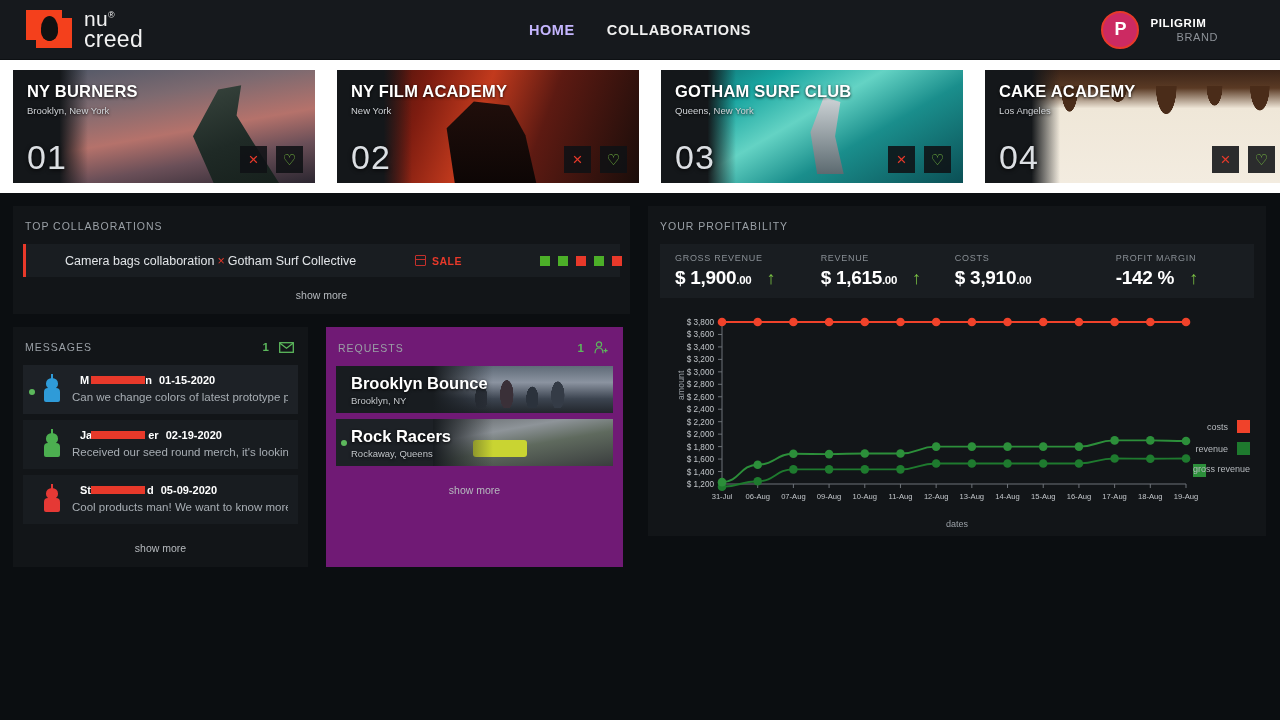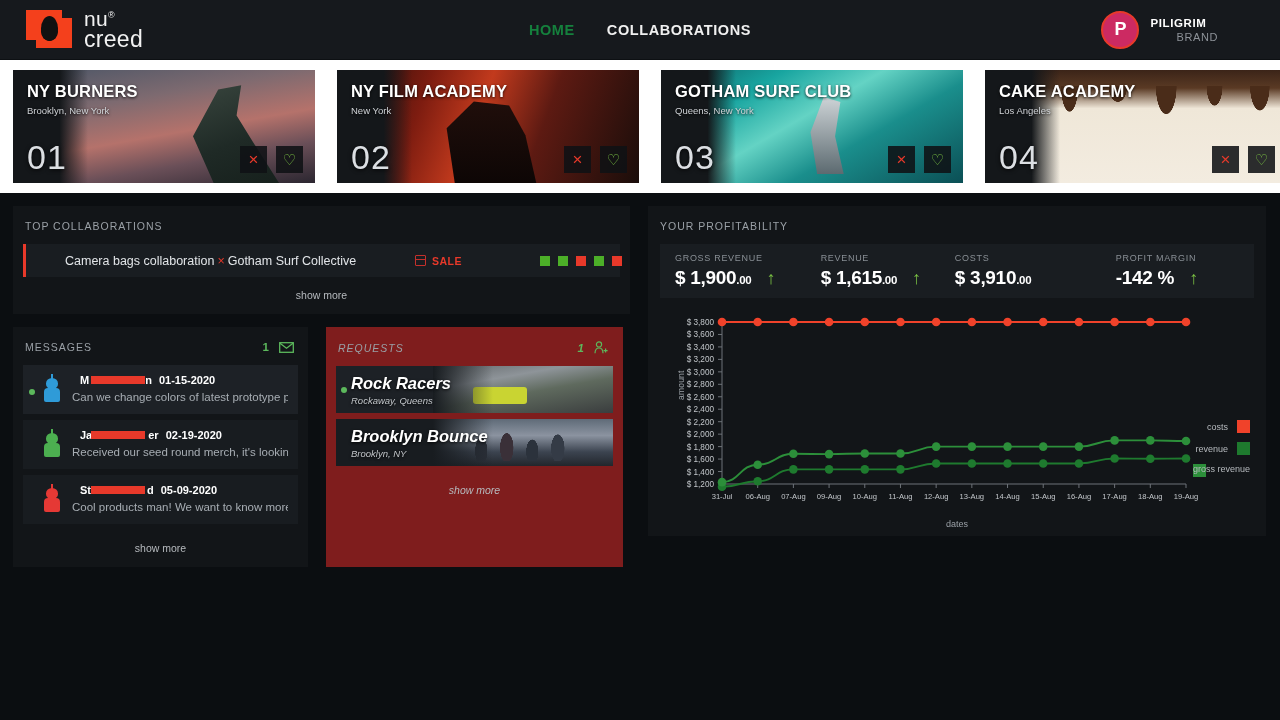--- a/index.html
+++ b/index.html
@@ -28,21 +28,21 @@
   .logo-text { line-height:0.92; }
   .logo-text .l1 { font-size:21px; color:#f2f2f2; font-weight:400; letter-spacing:.3px; }
   .logo-text .l1 sup { font-size:9px; vertical-align:super; }
   .logo-text .l2 { font-size:23px; color:#f2f2f2; font-weight:400; letter-spacing:.3px; }
 
   .navlinks {
     position:absolute; left:50%; transform:translateX(-50%);
     display:flex; gap:32px; align-items:center;
   }
   .navlink { font-size:14.5px; font-weight:bold; letter-spacing:.6px; cursor:pointer; }
-  .navlink.active { color:#15803d; }
+  .navlink.active { color:#c4b5fd; }
   .navlink.plain { color:#f0f0f0; }
 
   .user { position:absolute; right:62px; display:flex; align-items:center; gap:11px; }
   .avatar-big {
     width:38px; height:38px; border-radius:50%;
     background:#cc2a62; border:2px solid #e8392a;
     display:flex; align-items:center; justify-content:center;
     color:#fff; font-size:18px; font-weight:bold;
   }
   .user-meta .uname { font-size:11.5px; font-weight:bold; letter-spacing:.6px; color:#fff; }
@@ -141,21 +141,21 @@
   .sale-txt { font-size:10.5px; font-weight:bold; color:#e8392a; letter-spacing:.5px; }
   .sq-row { position:absolute; left:517px; display:flex; gap:8px; }
   .sq { width:10px; height:10px; }
   .showmore {
     text-align:center; font-size:10.5px; color:#b6babe; padding:12px 0 13px; cursor:pointer;
   }
 
   
   .sub-row { display:flex; gap:18px; margin-top:13px; }
   .msg-panel { width:295px; background:#121518; }
-  .req-panel { width:297px; background:#7f1d1d;font-style:italic; }
+  .req-panel { width:297px; background:#701a75; }
 
   .msg-item { margin:0 10px 6px; background:#181c20; padding:9px 10px 10px 0; display:flex; }
   .msg-item.unread { background:#1d2126; }
   .msg-dot { width:6px; height:6px; border-radius:50%; background:#5cb85c; margin:15px 6px 0 6px; flex:0 0 auto; }
   .msg-dot.blank { background:transparent; }
   .msg-av { width:22px; height:26px; flex:0 0 auto; margin-top:4px; position:relative; }
   .av-head { position:absolute; left:5px; top:0; width:12px; height:11px; border-radius:50% 50% 45% 45%; }
   .av-body { position:absolute; left:3px; top:10px; width:16px; height:14px; border-radius:4px 4px 2px 2px; }
   .av-ant { position:absolute; left:10px; top:-4px; width:2px; height:5px; }
   .msg-body { margin-left:9px; flex:1; min-width:0; }
@@ -429,35 +429,35 @@
           <span class="hcount">
             <span class="hnum">1</span>
             <svg width="15" height="13" viewBox="0 0 15 13">
               <circle cx="5" cy="3.4" r="2.6" fill="none" stroke="#5cb85c" stroke-width="1.2"></circle>
               <path d="M1 12.3 C1 8.4 3 7 5 7 C7 7 9 8.4 9 12.3" fill="none" stroke="#5cb85c" stroke-width="1.2"></path>
               <path d="M11.6 7.6 v4 M9.6 9.6 h4" stroke="#5cb85c" stroke-width="1.2"></path>
             </svg>
           </span>
         </div>
 
+        <div class="req-item">
+          <div class="req-dot blank"></div>
+          <div class="req-photo ph-bounce"></div>
+          <div class="req-info">
+            <div class="req-name">Brooklyn Bounce</div>
+            <div class="req-loc">Brooklyn, NY</div>
+          </div>
+        </div>
+
         <div class="req-item active">
           <div class="req-dot"></div>
           <div class="req-photo ph-race"></div>
           <div class="req-info">
             <div class="req-name">Rock Racers</div>
             <div class="req-loc">Rockaway, Queens</div>
-          </div>
-        </div>
-
-        <div class="req-item">
-          <div class="req-dot blank"></div>
-          <div class="req-photo ph-bounce"></div>
-          <div class="req-info">
-            <div class="req-name">Brooklyn Bounce</div>
-            <div class="req-loc">Brooklyn, NY</div>
           </div>
         </div>
 
         <div class="showmore">show more</div>
       </div>
 
     </div>
   </div>
 
   <div class="col-right">

